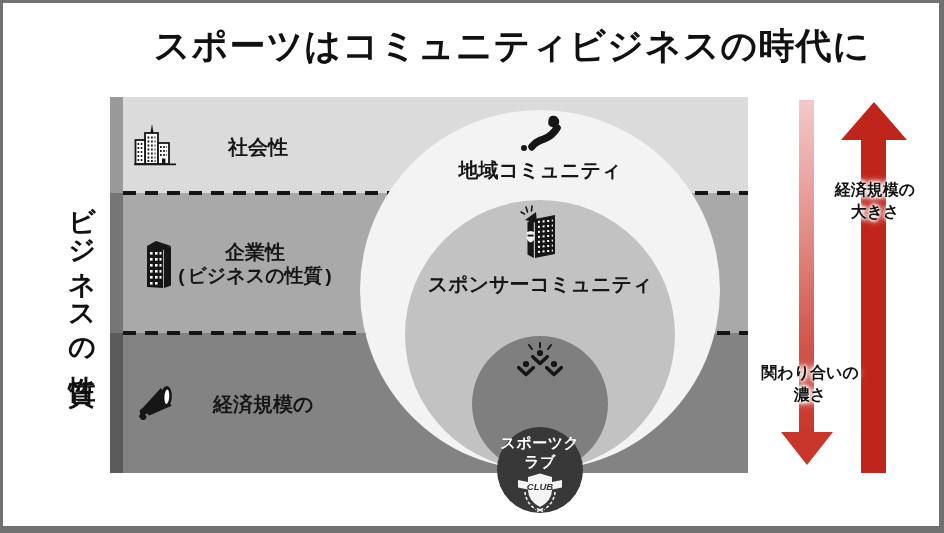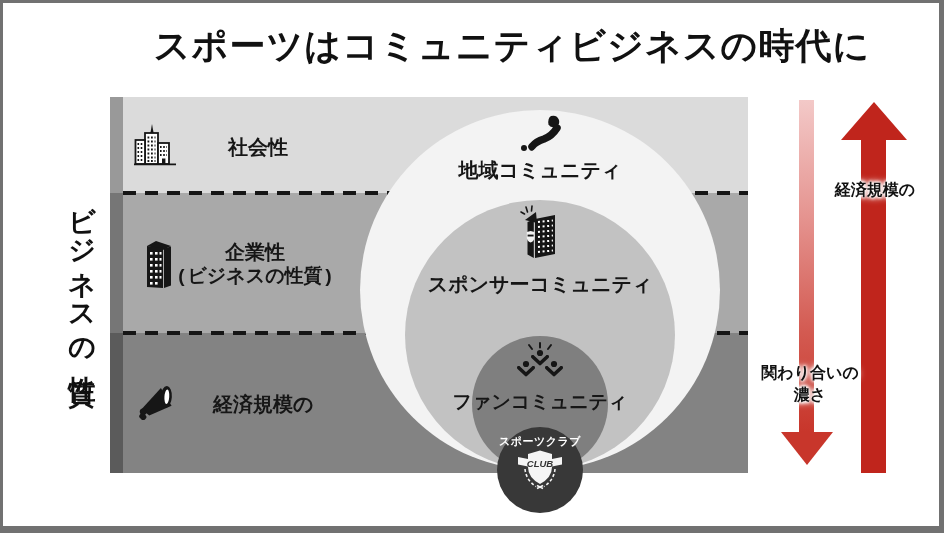--- a/index.html
+++ b/index.html
@@ -61,21 +61,21 @@
   }
   .circle-region .circle-label{top:47px;}
   .circle-sponsor .circle-label{top:71px;}
   .circle-fan .circle-label{top:53px;font-size:19px;}
 
   
   .club-circle{
     position:absolute;left:497px;top:427px;width:86px;height:86px;border-radius:50%;
     background:#383838;z-index:6;text-align:center;
   }
-  .club-label{margin-top:7px;font-size:11px;font-weight:bold;color:#fff;letter-spacing:0.5px;}
+  .club-label{margin-top:7px;font-size:15px;font-weight:bold;color:#fff;letter-spacing:0.5px;}
   .club-emblem{margin-top:1px;text-align:center;}
 
   
   .arrow-down{position:absolute;left:781px;top:100px;width:52px;height:365px;}
   .arrow-down .shaft{
     position:absolute;left:18px;top:0;width:15px;height:332px;
     background:linear-gradient(180deg,#f3c9c8 0%,#e59490 35%,#d35a51 70%,#c8362b 100%);
   }
   .arrow-down .head{
     position:absolute;left:0;top:332px;width:0;height:0;
@@ -251,21 +251,20 @@
             <circle cx="34.5" cy="25.5" r="1.4"></circle>
               <circle cx="49.5" cy="25.5" r="1.4"></circle>
           </g>
           <g stroke="#161616" stroke-width="3.6" fill="none" stroke-linecap="round" stroke-linejoin="round">
             <path d="M21,15 L28,21.5 L35,15"></path>
             <path d="M7,26 L14,32.5 L21,26"></path>
             <path d="M35,26 L42,32.5 L49,26"></path>
           </g>
         </svg>
       </span>
-      <div class="circle-label">ファンコミュニティ</div>
     </div>
   </div>
 
   <div class="club-circle">
     <div class="club-label">スポーツクラブ</div>
     <span class="club-emblem">
       <svg width="48" height="42" viewBox="0 0 48 42">
         <polygon points="2,8 12,10 12,17.5 2,15.5" fill="#f5f5f5"></polygon>
         <polygon points="46,8 36,10 36,17.5 46,15.5" fill="#f5f5f5"></polygon>
         <path d="M24,1.5 L36,5 V18 Q36,28.5 24,35 Q12,28.5 12,18 V5 Z" fill="#f5f5f5"></path>
@@ -282,20 +281,21 @@
   <div class="arrow-down">
     <div class="shaft"></div>
     <div class="head"></div>
   </div>
   <div class="arrow-up">
     <div class="head"></div>
     <div class="shaft"></div>
   </div>
   <div class="arrow-label label-economy">
     <div>経済規模の</div>
+    <div>大きさ</div>
   </div>
   <div class="arrow-label label-involvement">
     <div>関わり合いの</div>
     <div>濃さ</div>
   </div>
 
   <div class="frame"></div>
 </div>
 
 </body></html>

